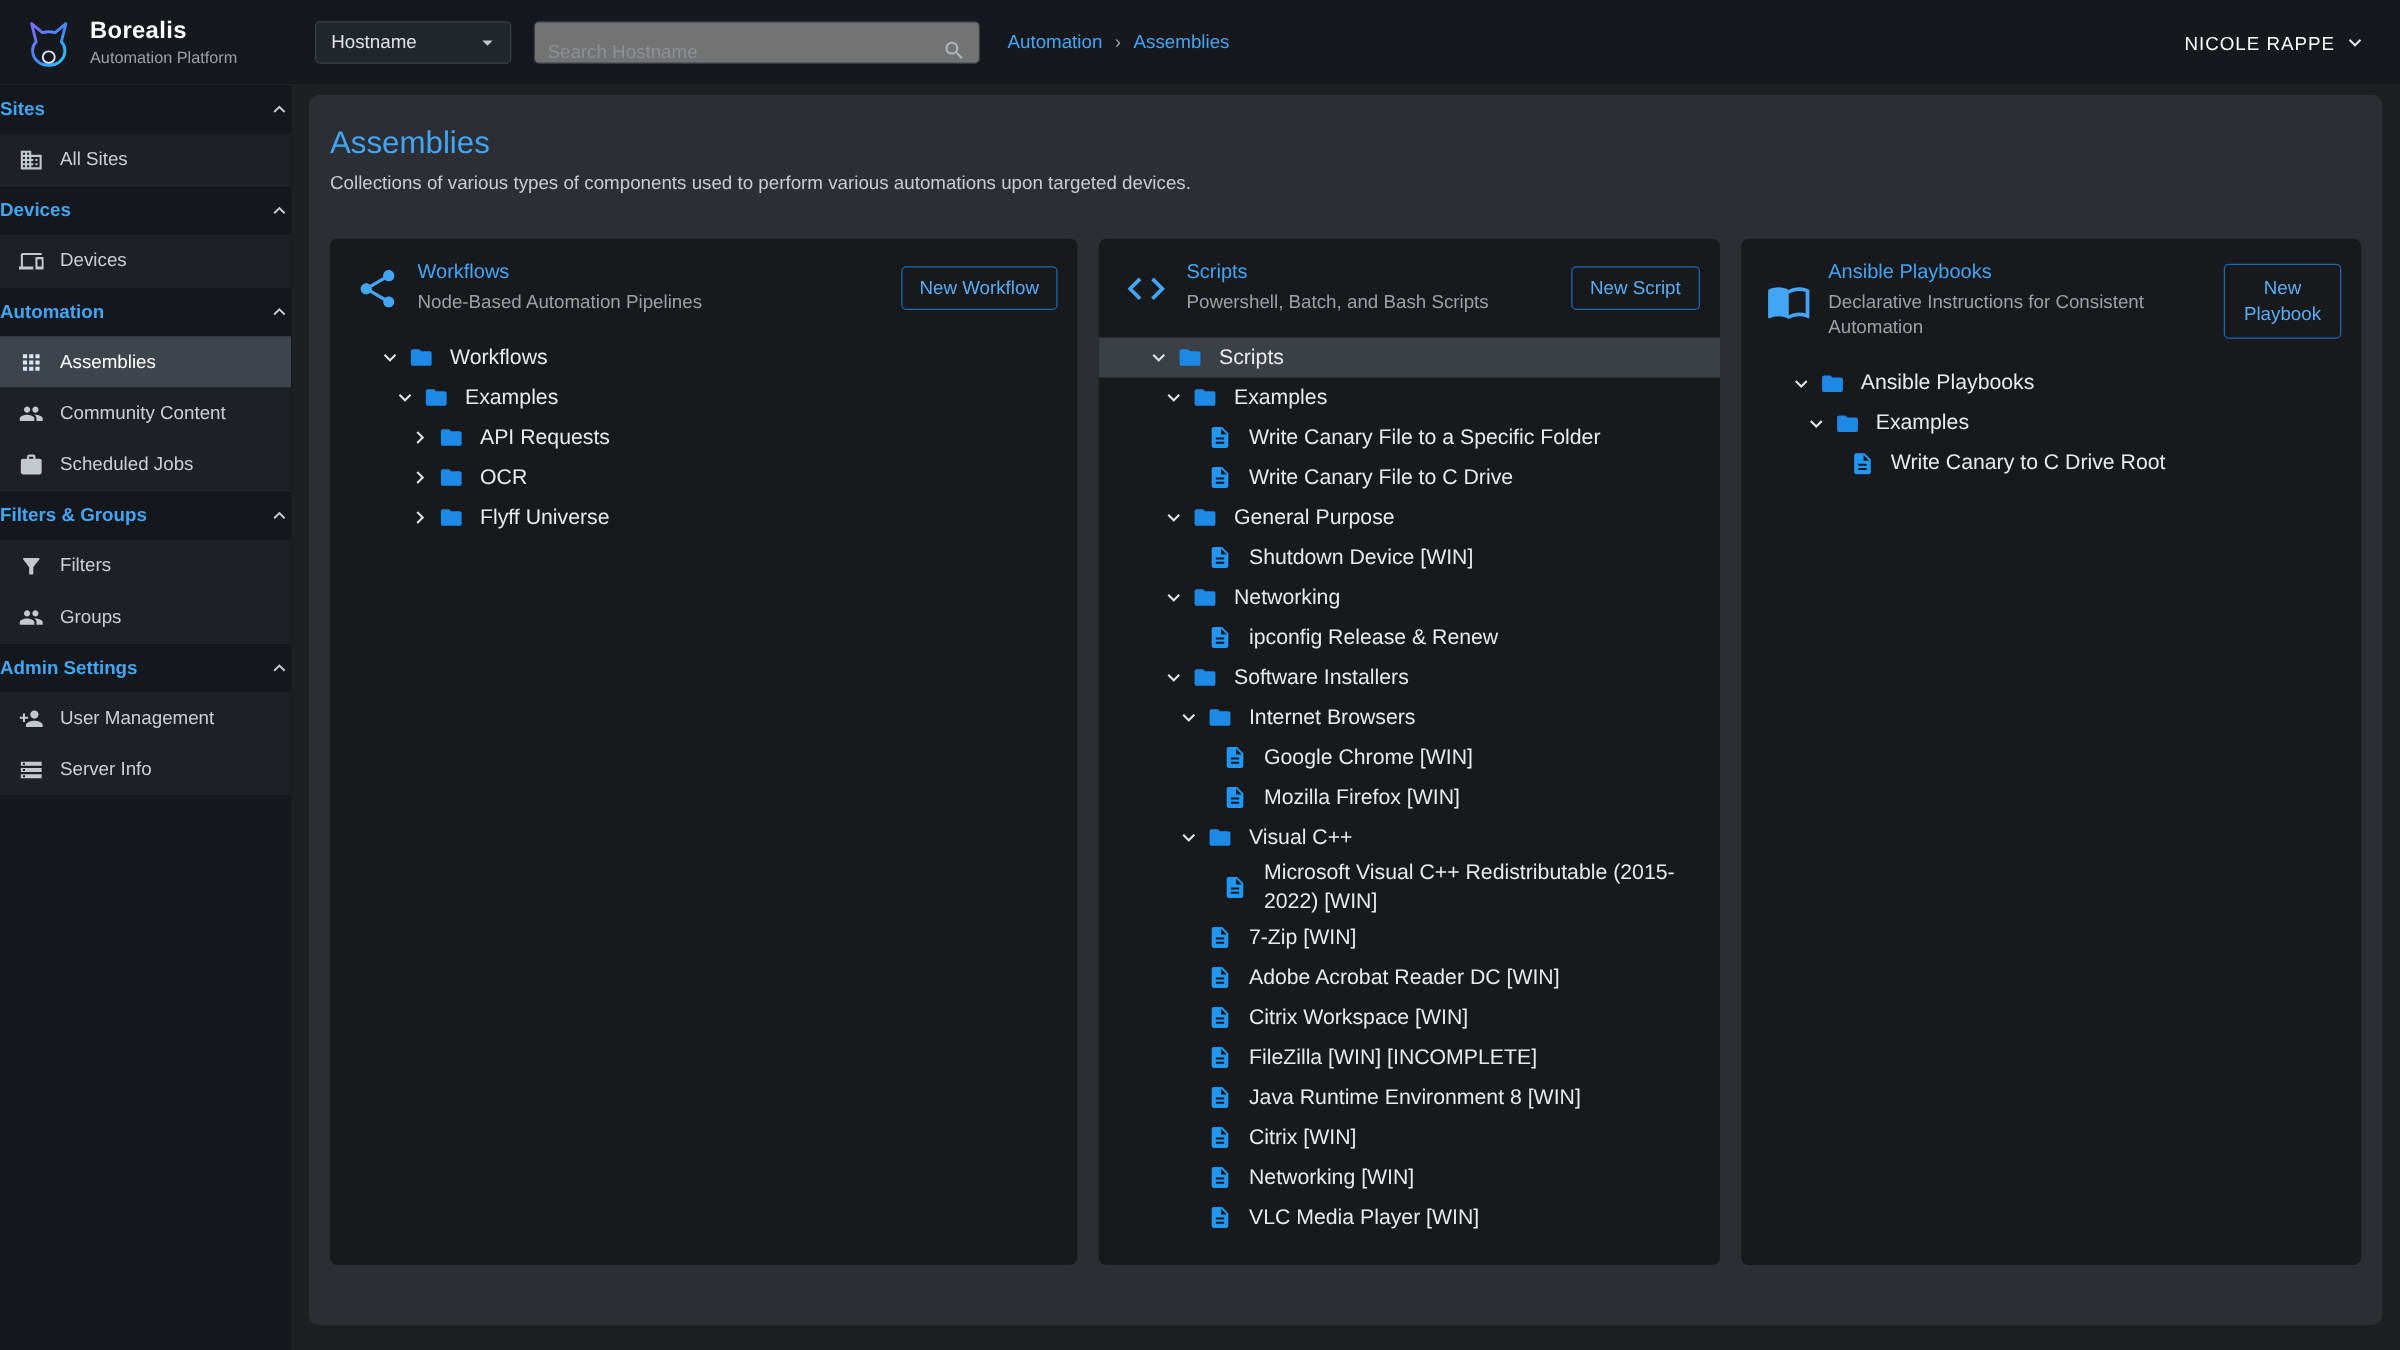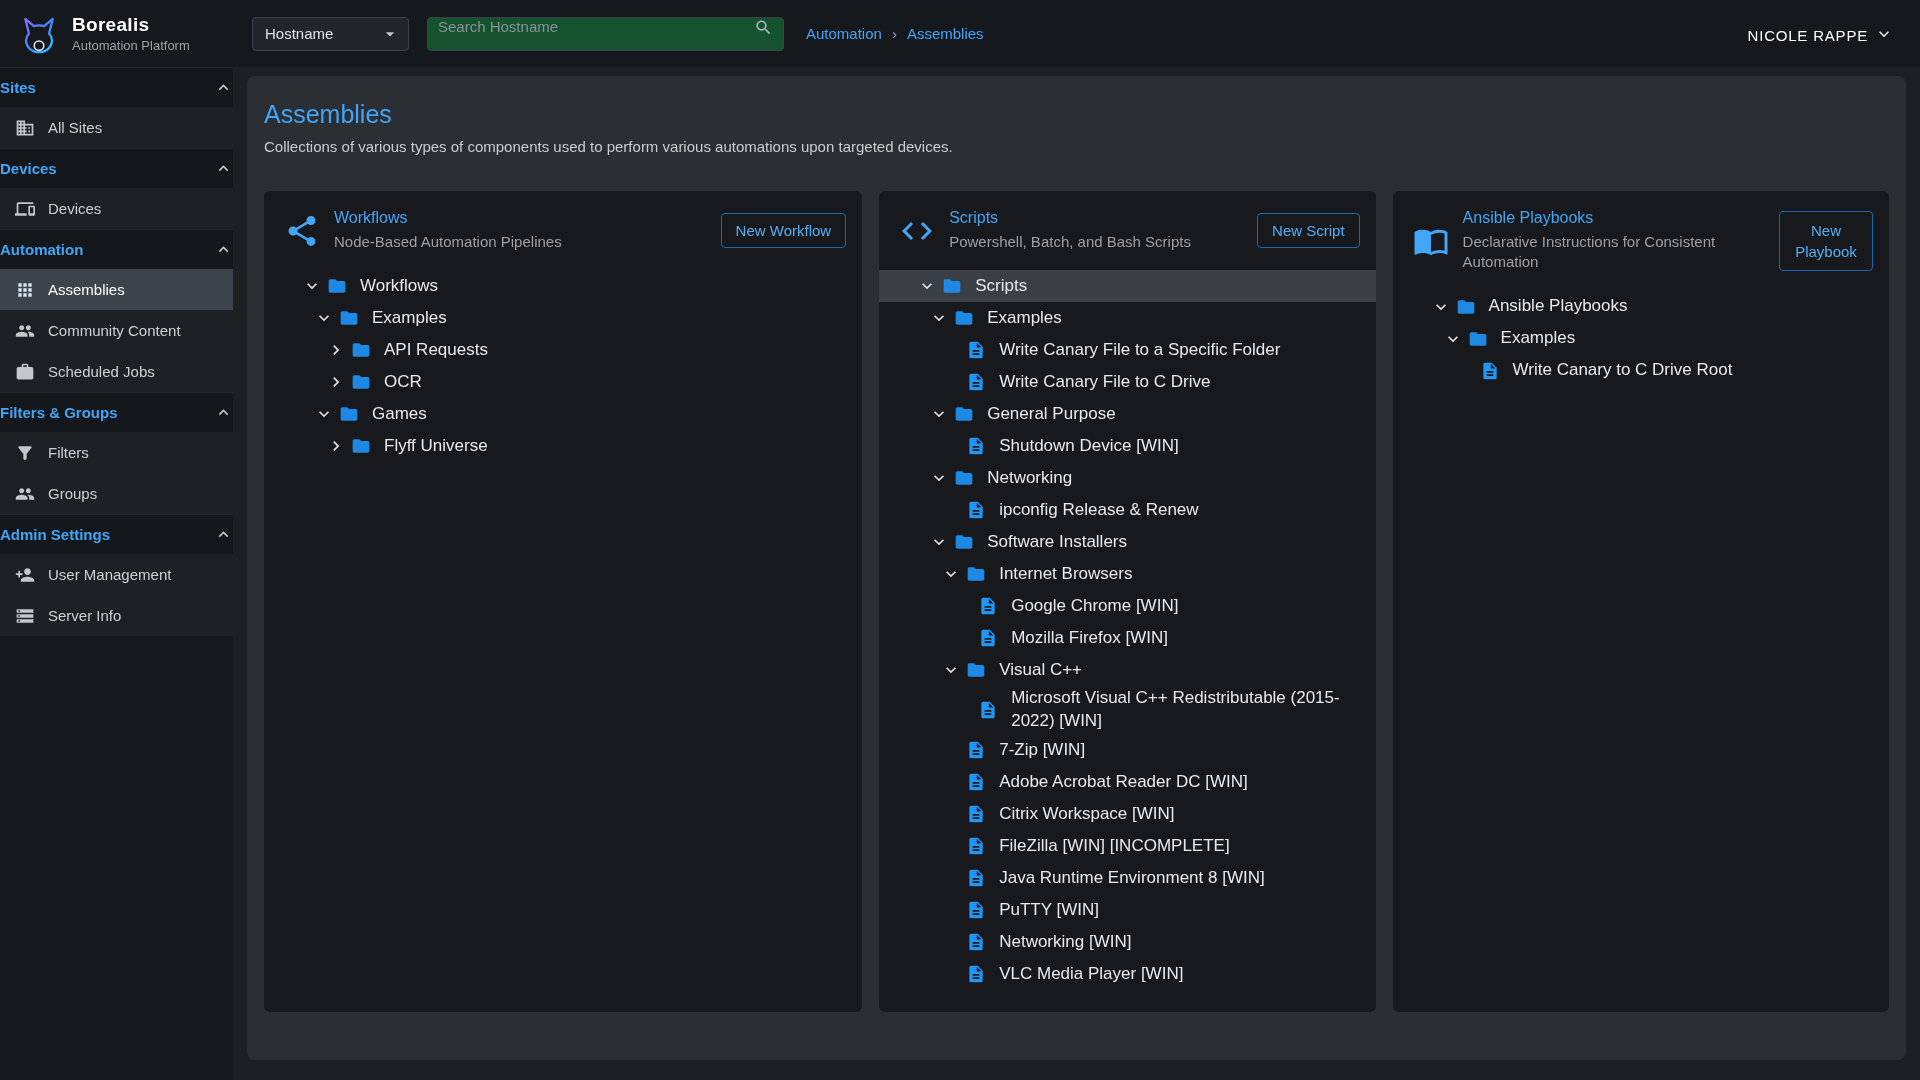--- a/index.html
+++ b/index.html
@@ -14,21 +14,21 @@
   
   .topbar{grid-area:topbar;background:#15181c;display:flex;align-items:center;padding:0 26px 0 16px;gap:18px}
   .brand{display:flex;align-items:center;gap:10px;width:218px;flex:none}
   .logo{display:flex;flex:none}
   .logo svg{width:46px;height:46px}
   .brand-name{color:#ffffff;font-size:19px;font-weight:bold;letter-spacing:.3px}
   .brand-sub{color:#9aa0a6;font-size:13px;margin-top:2px}
   .hostname-select{width:157px;height:34px;background:#21262c;border:1px solid #3a4149;border-radius:4px;display:flex;align-items:center;justify-content:space-between;padding:0 8px 0 12px;color:#dfe3e7;font-size:15px;cursor:pointer}
   .hostname-select .caret{display:flex;color:#c3c8cd}
   .caret svg{width:20px;height:20px}
-  .search-box{width:357px;height:34px;background:#14532d;border:1px solid #3a4149;border-radius:4px;display:flex;align-items:flex-start;padding:0 10px}
+  .search-box{width:357px;height:34px;background:#737373;border:1px solid #3a4149;border-radius:4px;display:flex;align-items:flex-end;padding:0 10px}
   .search-box input{flex:1;background:transparent;border:none;outline:none;color:#dfe3e7;font-size:15px;font-family:inherit}
   .search-box input::placeholder{color:#8b9198}
   .search-icon{display:flex;color:#aeb4ba}
   .search-icon svg{width:19px;height:19px}
   .breadcrumb{display:flex;align-items:center;gap:10px;font-size:15px;margin-left:4px}
   .breadcrumb a{color:var(--accent);text-decoration:none;cursor:pointer}
   .crumb-sep{color:#9aa0a6}
   .topbar-spacer{flex:1}
   .user-menu{display:flex;align-items:flex-end;gap:6px;color:#ffffff;font-size:15px;letter-spacing:.8px;cursor:pointer}
   .user-menu .caret{display:flex;color:#dfe3e7}
@@ -330,33 +330,20 @@
                     <path d="M10 6 8.59 7.41 13.17 12l-4.58 4.59L10 18l6-6z"></path>
                   </svg>
                 </span>
             <span class="tree-icon folder">
                   <svg viewBox="0 0 24 24" fill="currentColor">
                     <path d="M10 4H4c-1.1 0-1.99.9-1.99 2L2 18c0 1.1.9 2 2 2h16c1.1 0 2-.9 2-2V8c0-1.1-.9-2-2-2h-8l-2-2z"></path>
                   </svg>
                 </span>
             <span class="tree-label">OCR</span>
           </div>
-          <div class="tree-row" style="padding-left:45px">
-            <span class="tree-chev">
-                  <svg viewBox="0 0 24 24" fill="currentColor">
-                    <path d="M16.59 8.59 12 13.17 7.41 8.59 6 10l6 6 6-6z"></path>
-                  </svg>
-                </span>
-            <span class="tree-icon folder">
-                  <svg viewBox="0 0 24 24" fill="currentColor">
-                    <path d="M10 4H4c-1.1 0-1.99.9-1.99 2L2 18c0 1.1.9 2 2 2h16c1.1 0 2-.9 2-2V8c0-1.1-.9-2-2-2h-8l-2-2z"></path>
-                  </svg>
-                </span>
-            <span class="tree-label">Games</span>
-          </div>
           <div class="tree-row" style="padding-left:57px">
             <span class="tree-chev">
                   <svg viewBox="0 0 24 24" fill="currentColor">
                     <path d="M10 6 8.59 7.41 13.17 12l-4.58 4.59L10 18l6-6z"></path>
                   </svg>
                 </span>
             <span class="tree-icon folder">
                   <svg viewBox="0 0 24 24" fill="currentColor">
                     <path d="M10 4H4c-1.1 0-1.99.9-1.99 2L2 18c0 1.1.9 2 2 2h16c1.1 0 2-.9 2-2V8c0-1.1-.9-2-2-2h-8l-2-2z"></path>
                   </svg>
@@ -579,21 +566,21 @@
                 </span>
             <span class="tree-label">Java Runtime Environment 8 [WIN]</span>
           </div>
           <div class="tree-row" style="padding-left:57px">
             <span class="tree-chev"></span>
             <span class="tree-icon file">
                   <svg viewBox="0 0 24 24" fill="currentColor">
                     <path d="M14 2H6c-1.1 0-1.99.9-1.99 2L4 20c0 1.1.89 2 1.99 2H18c1.1 0 2-.9 2-2V8l-6-6zm2 16H8v-2h8v2zm0-4H8v-2h8v2zm-3-5V3.5L18.5 9H13z"></path>
                   </svg>
                 </span>
-            <span class="tree-label">PuTTY [WIN]</span>
+            <span class="tree-label">Citrix [WIN]</span>
           </div>
           <div class="tree-row" style="padding-left:57px">
             <span class="tree-chev"></span>
             <span class="tree-icon file">
                   <svg viewBox="0 0 24 24" fill="currentColor">
                     <path d="M14 2H6c-1.1 0-1.99.9-1.99 2L4 20c0 1.1.89 2 1.99 2H18c1.1 0 2-.9 2-2V8l-6-6zm2 16H8v-2h8v2zm0-4H8v-2h8v2zm-3-5V3.5L18.5 9H13z"></path>
                   </svg>
                 </span>
             <span class="tree-label">Networking [WIN]</span>
           </div>

